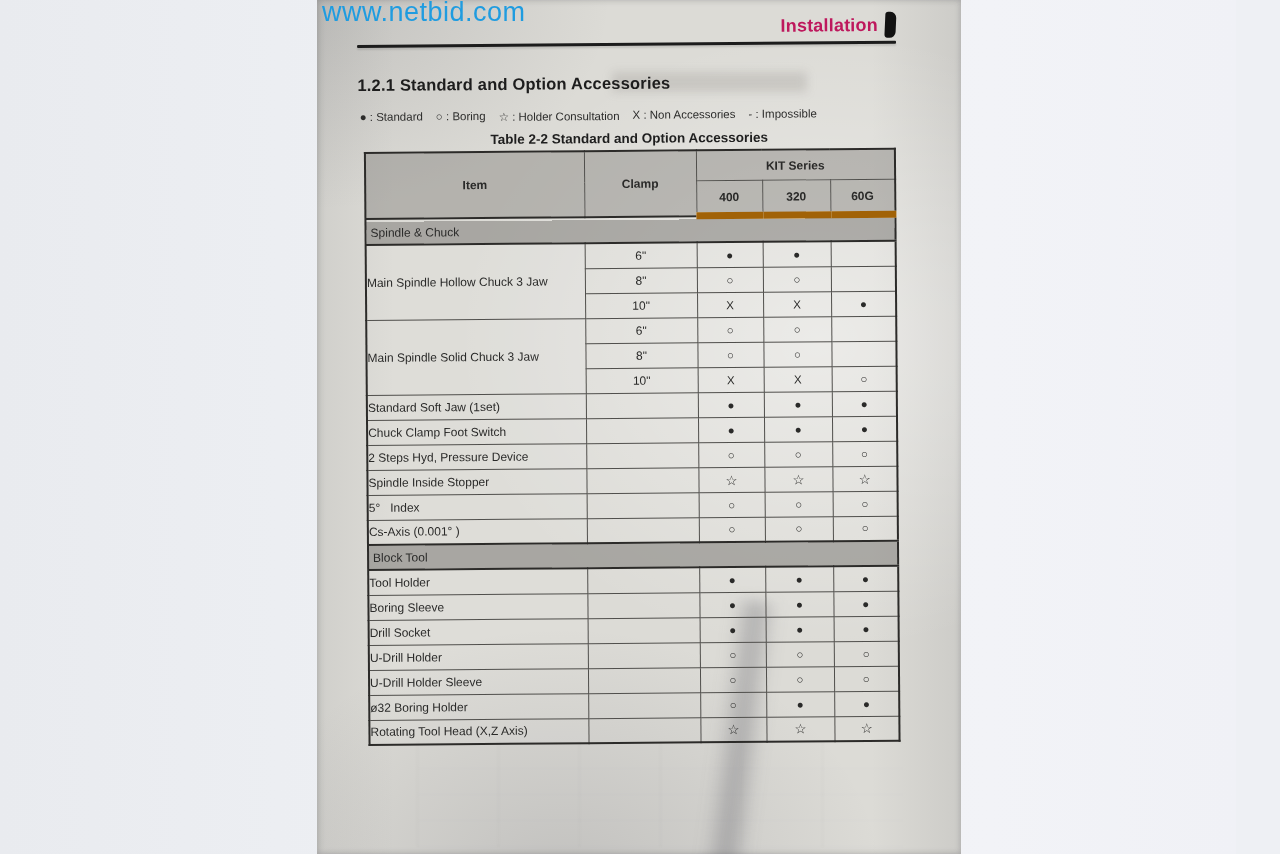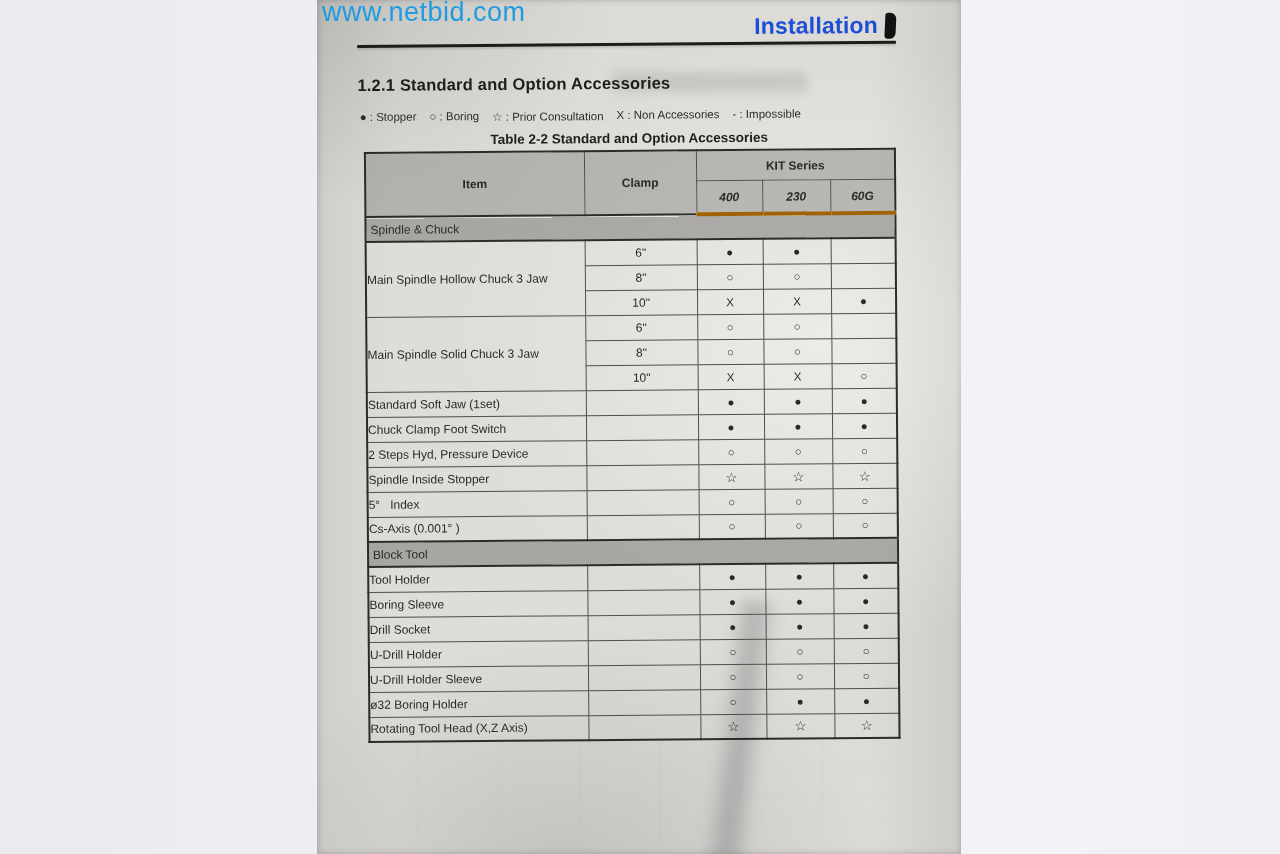--- a/index.html
+++ b/index.html
@@ -51,21 +51,21 @@
   }
   
   .watermark{
     position:absolute;left:322px;top:-3px;
     font-size:27px;letter-spacing:.5px;color:#1f9ce0;z-index:5;
   }
   .chapter-wrap{
     position:absolute;left:43px;top:16px;width:539px;
     display:flex;justify-content:flex-end;align-items:center;gap:7px;
   }
-  .chapter{font-size:23px;font-weight:700;letter-spacing:.2px;color:#1d4ed8;}
+  .chapter{font-size:18px;font-weight:700;letter-spacing:.2px;color:#be185d;}
   .tab-icon{
     width:11px;height:26px;background:#121212;
     border-radius:3px 6px 6px 3px;transform:rotate(3deg);
   }
   .rule{
     position:absolute;left:43px;top:45px;width:539px;height:3px;
     background:#1c1c1c;border-radius:1px;
     box-shadow:0 2px 2px rgba(0,0,0,.12);
   }
   .page-title{
@@ -89,21 +89,21 @@
   }
   table.acc th, table.acc td{
     border:1px solid #504f4c;
     padding:0;overflow:hidden;white-space:nowrap;
   }
   table.acc thead th{
     background:rgba(130,129,125,.45);
     font-size:12px;font-weight:700;text-align:center;
   }
   table.acc thead tr:first-child th{height:29px;}
-  table.acc thead tr:last-child th{height:31px;border-bottom:4px solid #a16207;font-style:italic;}
+  table.acc thead tr:last-child th{height:31px;border-bottom:7px solid #a16207;}
   tr.section-row td{
     background:rgba(115,114,110,.5);
     height:22px;padding-left:4px;
     border-top:2px solid #2c2b29;border-bottom:2px solid #2c2b29;
   }
   td.item-cell{padding-left:4px;text-align:left;background:rgba(255,255,255,.06);}
   td.remark-cell,td.value-cell{text-align:center;}
   tbody tr{height:25px;}
   td.value-cell{font-size:11.5px;}
   td.value-cell.star{font-size:13.5px;}
@@ -124,23 +124,23 @@
 
       <div class="chapter-wrap">
         <span class="chapter">Installation</span>
         <span class="tab-icon"></span>
       </div>
       <div class="rule"></div>
 
       <h1 class="page-title">1.2.1 Standard and Option Accessories</h1>
 
       <div class="legend" id="legend">
-          <span>● : Stopper</span>
+          <span>● : Standard</span>
           <span>○ : Boring</span>
-          <span>☆ : Prior Consultation</span>
+          <span>☆ : Holder Consultation</span>
           <span>X : Non Accessories</span>
           <span>- : Impossible</span>
         </div>
 
       <div class="table-title">Table 2-2 Standard and Option Accessories</div>
 
       <table class="acc">
         <colgroup>
           <col style="width:219px">
             <col style="width:112px">
@@ -149,21 +149,21 @@
             <col style="width:65px">
         </colgroup>
         <thead>
           <tr>
             <th rowspan="2">Item</th>
             <th rowspan="2">Clamp</th>
             <th colspan="3">KIT Series</th>
           </tr>
           <tr>
             <th>400</th>
-            <th>230</th>
+            <th>320</th>
             <th>60G</th>
           </tr>
         </thead>
         <tbody id="acc-body">
             <tr class="section-row">
               <td colspan="5">Spindle &amp; Chuck</td>
             </tr>
             <tr>
               <td class="item-cell" rowspan="3">Main Spindle Hollow Chuck 3 Jaw</td>
               <td class="remark-cell">6"</td>

